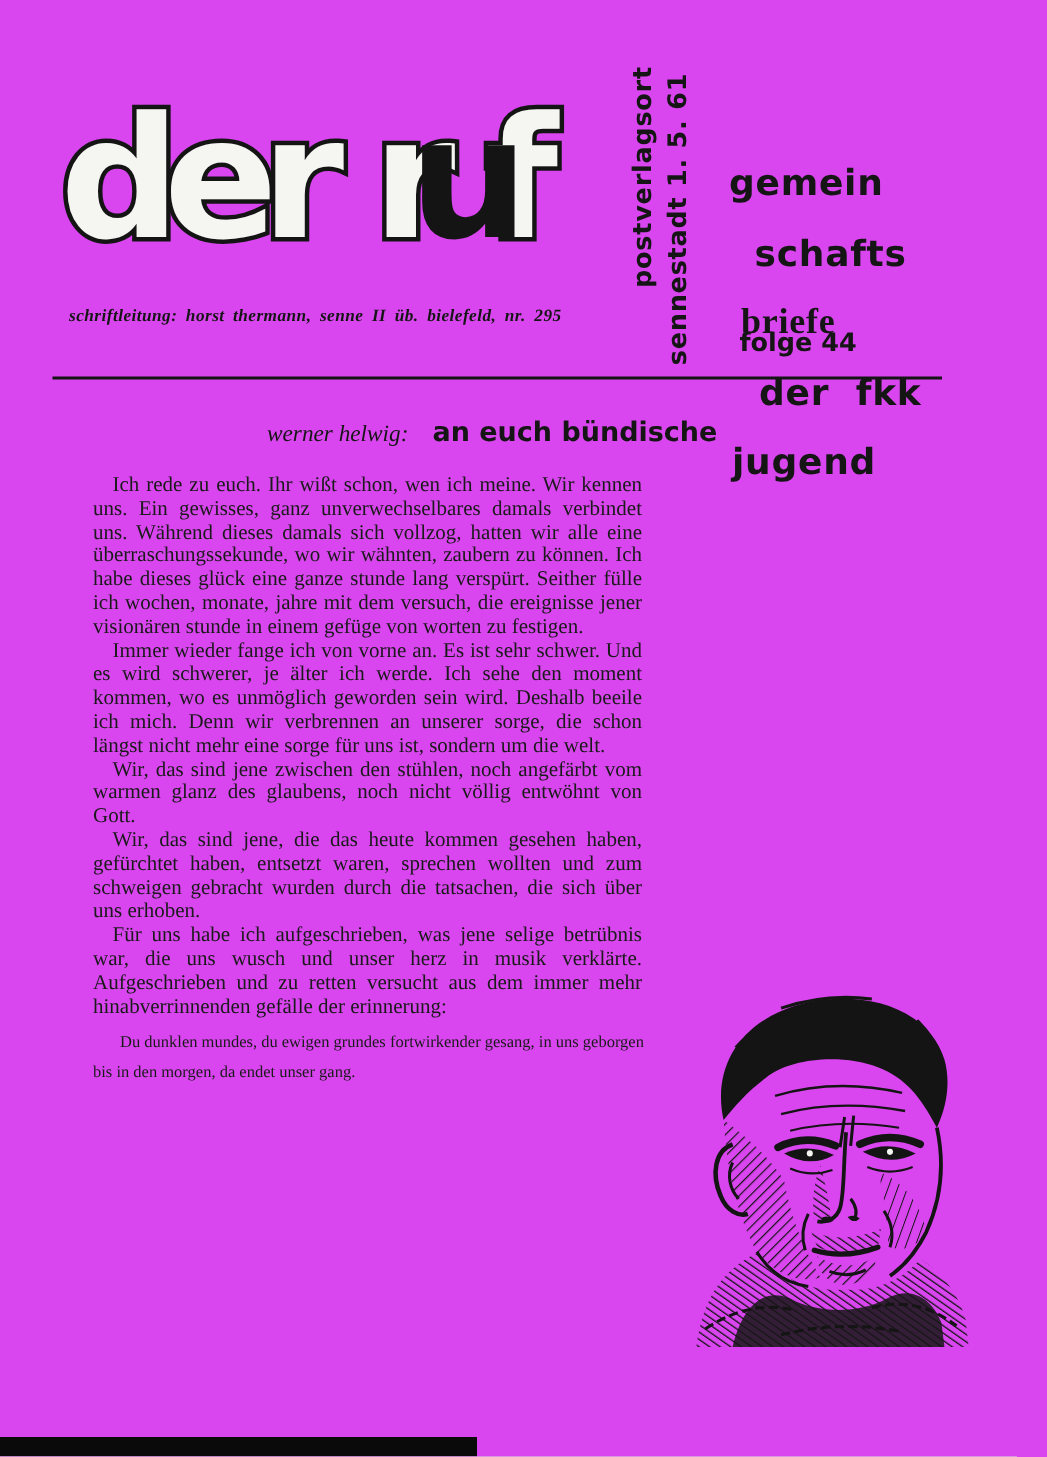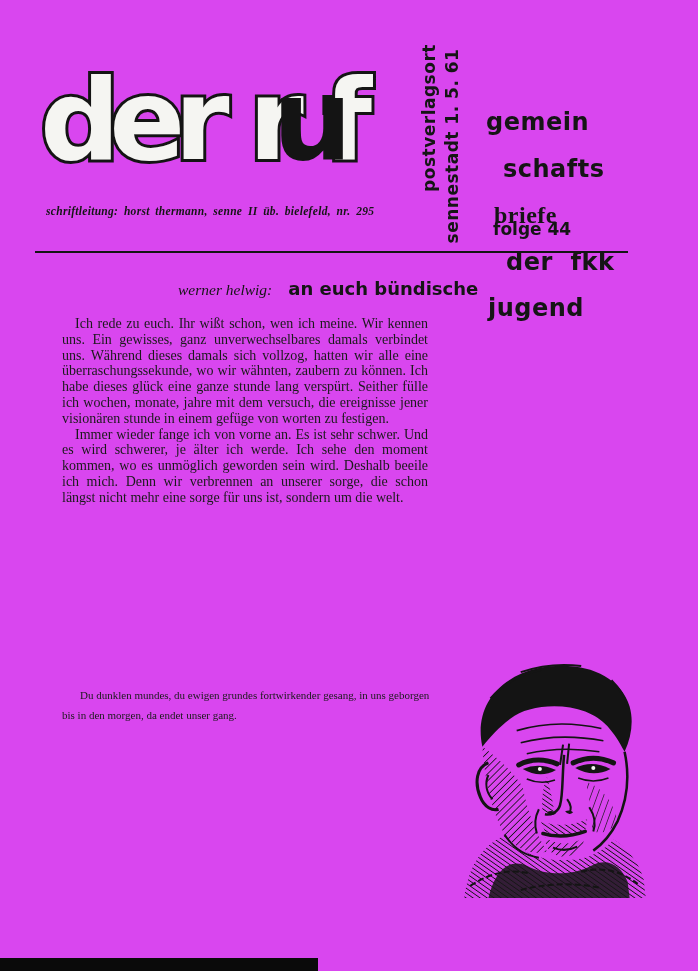--- a/index.html
+++ b/index.html
@@ -92,20 +92,23 @@
   <div class="rule"></div>
 
   <main>
     <div class="byline">
       <span class="author">werner helwig:</span><span class="atitle">an euch bündische</span>
     </div>
 
     <div class="bodytext">
       <p>Ich rede zu euch. Ihr wißt schon, wen ich meine. Wir kennen uns. Ein gewisses, ganz unverwechselbares damals verbindet uns. Während dieses damals sich vollzog, hatten wir alle eine überraschungssekunde, wo wir wähnten, zaubern zu können. Ich habe dieses glück eine ganze stunde lang verspürt. Seither fülle ich wochen, monate, jahre mit dem versuch, die ereignisse jener visionären stunde in einem gefüge von worten zu festigen.</p>
       <p>Immer wieder fange ich von vorne an. Es ist sehr schwer. Und es wird schwerer, je älter ich werde. Ich sehe den moment kommen, wo es unmöglich geworden sein wird. Deshalb beeile ich mich. Denn wir verbrennen an unserer sorge, die schon längst nicht mehr eine sorge für uns ist, sondern um die welt.</p>
+      <p>Wir, das sind jene zwischen den stühlen, noch angefärbt vom warmen glanz des glaubens, noch nicht völlig entwöhnt von Gott.</p>
+      <p>Wir, das sind jene, die das heute kommen gesehen haben, gefürchtet haben, entsetzt waren, sprechen wollten und zum schweigen gebracht wurden durch die tatsachen, die sich über uns erhoben.</p>
+      <p>Für uns habe ich aufgeschrieben, was jene selige betrübnis war, die uns wusch und unser herz in musik verklärte. Aufgeschrieben und zu retten versucht aus dem immer mehr hinabverrinnenden gefälle der erinnerung:</p>
     </div>
 
     <div class="quote">Du dunklen mundes, du ewigen grundes fortwirkender gesang, in uns geborgen bis in den morgen, da endet unser gang.</div>
   </main>
 
   <svg class="portrait" viewBox="0 0 188 238" xmlns="http://www.w3.org/2000/svg">
     <defs>
       <pattern id="h1" width="5" height="5" patternUnits="userSpaceOnUse" patternTransform="rotate(45)">
         <line x1="0" y1="0" x2="0" y2="5" stroke="#141414" stroke-width="1.6"></line>
       </pattern>

